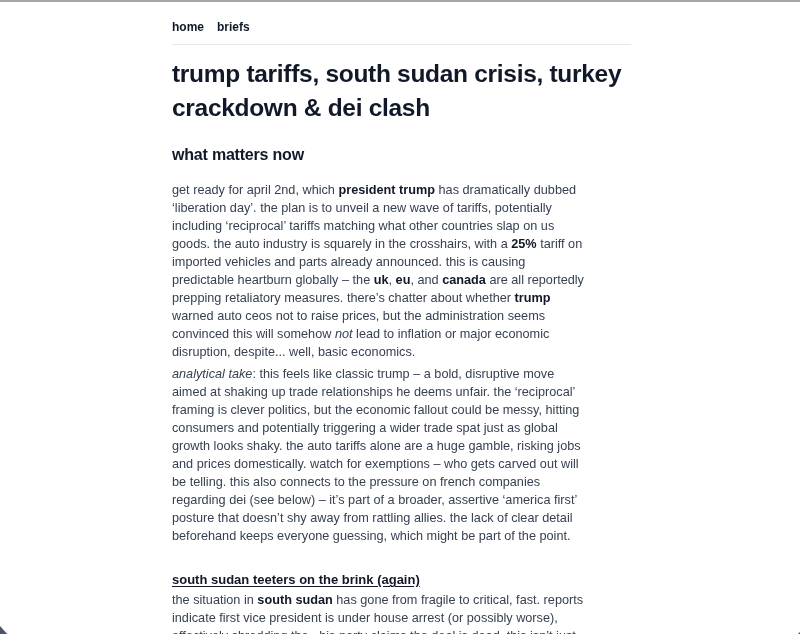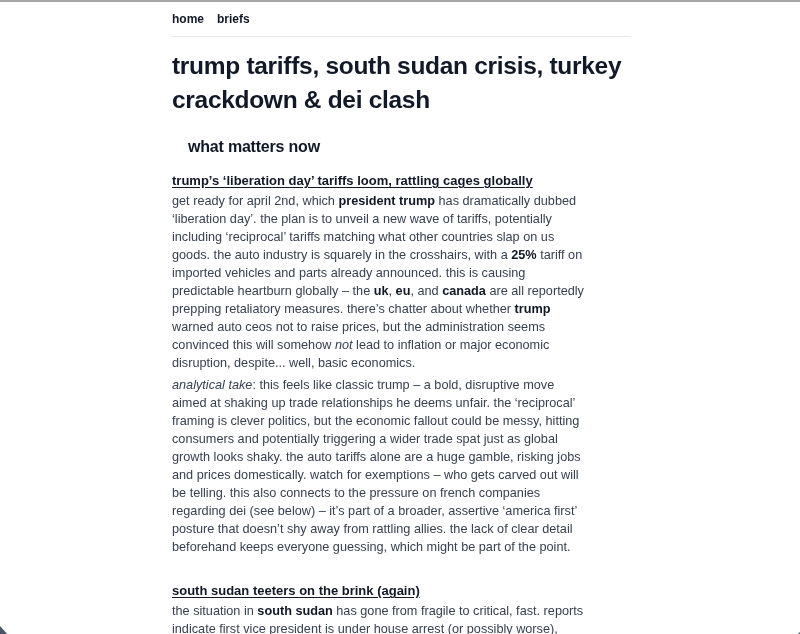--- a/index.html
+++ b/index.html
@@ -21,21 +21,21 @@
     background: #a6a6a6;
   }
   .content {
     position: absolute;
     left: 172px; top: 2px;
     width: 459px;
   }
   nav.site-nav {
     display: flex;
     gap: 13px;
-    padding-top: 10px;
+    padding-top: 18px;
     font-size: 12px;
     font-weight: 600;
   }
   nav.site-nav a {
     color: #111827;
     text-decoration: none;
     cursor: pointer;
   }
   .divider {
     border: none;
@@ -55,21 +55,20 @@
     font-size: 11px;
     color: #6b7280;
   }
   .meta .sep { margin: 0 4px; }
   h2.section-heading {
     margin-top: 21px;
     font-size: 16px;
     font-weight: 700;
     color: #111827;
     letter-spacing: -0.2px;
-    margin-left: 16px;
   }
   .story { margin-top: 17px; }
   .story + .story { margin-top: 27px; }
   h3.story-heading {
     font-size: 13px;
     font-weight: 700;
     color: #111827;
     text-decoration: underline;
     text-underline-offset: 2px;
   }
@@ -106,21 +105,20 @@
     <hr class="divider">
 
     <article>
       <h1 class="title">trump tariffs, south sudan crisis, turkey crackdown &amp; dei clash</h1>
 
 
       <h2 class="section-heading">what matters now</h2>
 
       <div id="stories">
           <section class="story">
-            <h3 class="story-heading">trump’s ‘liberation day’ tariffs loom, rattling cages globally</h3>
             <p>get ready for april 2nd, which <strong>president trump</strong> has dramatically dubbed ‘liberation day’. the plan is to unveil a new wave of tariffs, potentially including ‘reciprocal’ tariffs matching what other countries slap on us goods. the auto industry is squarely in the crosshairs, with a <strong>25%</strong> tariff on imported vehicles and parts already announced. this is causing predictable heartburn globally – the <strong>uk</strong>, <strong>eu</strong>, and <strong>canada</strong> are all reportedly prepping retaliatory measures. there’s chatter about whether <strong>trump</strong> warned auto ceos not to raise prices, but the administration seems convinced this will somehow <em>not</em> lead to inflation or major economic disruption, despite... well, basic economics.</p>
             <p><em>analytical take</em>: this feels like classic trump – a bold, disruptive move aimed at shaking up trade relationships he deems unfair. the ‘reciprocal’ framing is clever politics, but the economic fallout could be messy, hitting consumers and potentially triggering a wider trade spat just as global growth looks shaky. the auto tariffs alone are a huge gamble, risking jobs and prices domestically. watch for exemptions – who gets carved out will be telling. this also connects to the pressure on french companies regarding dei (see below) – it’s part of a broader, assertive ‘america first’ posture that doesn’t shy away from rattling allies. the lack of clear detail beforehand keeps everyone guessing, which might be part of the point.</p>
           </section>
           <section class="story">
             <h3 class="story-heading">south sudan teeters on the brink (again)</h3>
             <p>the situation in <strong>south sudan</strong> has gone from fragile to critical, fast. reports indicate first vice president  is under house arrest (or possibly worse), effectively shredding the . his  party claims the deal is dead. this isn’t just political drama; it’s sparking fears of a full-blown return to civil war. ethnic tensions are high, regional powers are likely watching closely (and maybe interfering), and the  is sounding the alarm. western nations (, , , ) are</p>
           </section>
         </div>
     </article>
   </div>

